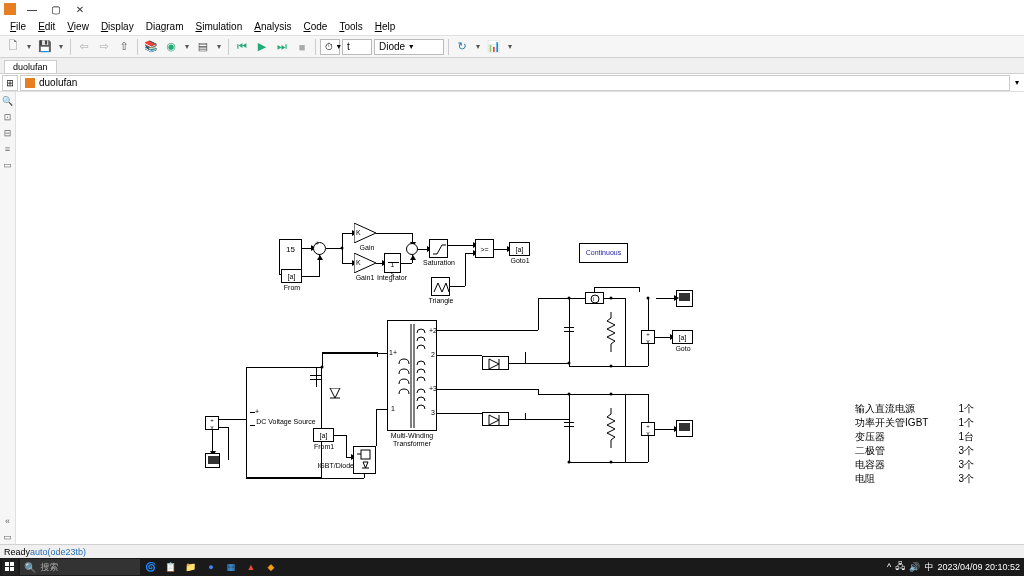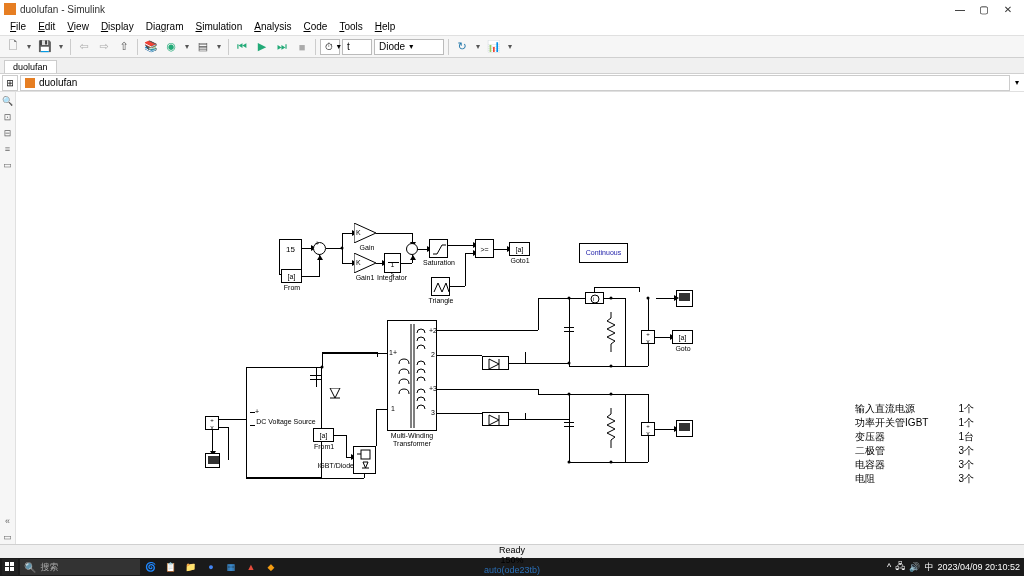--- a/index.html
+++ b/index.html
@@ -28,21 +28,21 @@
   .crumb-left { width: 16px; height: 16px; border: 1px solid #ccc; margin: 0 2px; display: flex; align-items: center; justify-content: center; font-size: 9px; }
   .crumb-box { flex: 1; height: 16px; border: 1px solid #ccc; display: flex; align-items: center; padding: 0 4px; font-size: 10px; background: #fff; }
   .crumb-icon { width: 10px; height: 10px; background: #e67e22; margin-right: 4px; }
   .crumb-arrow { width: 14px; display: flex; align-items: center; justify-content: center; font-size: 8px; }
   
   .main { display: flex; height: calc(576px - 18px - 18px - 22px - 16px - 18px - 14px - 18px); }
   .sidebar { width: 16px; background: #f6f6f6; border-right: 1px solid #e0e0e0; display: flex; flex-direction: column; align-items: center; padding-top: 2px; gap: 2px; }
   .sbtn { width: 14px; height: 14px; display: flex; align-items: center; justify-content: center; font-size: 9px; color: #666; }
   .canvas { flex: 1; background: #fff; position: relative; overflow: hidden; }
   
-  .statusbar { height: 14px; background: #f0f0f0; border-top: 1px solid #d0d0d0; display: flex; align-items: center; padding: 0 4px; font-size: 9px; flex-direction: column; }
+  .statusbar { height: 14px; background: #f0f0f0; border-top: 1px solid #d0d0d0; display: flex; align-items: center; padding: 0 4px; font-size: 9px; }
   .statusbar .center { flex: 1; text-align: center; }
   .statusbar .right { color: #2a6eb5; }
   
   .taskbar { height: 18px; background: #1a1a1a; display: flex; align-items: center; padding: 0 2px; gap: 2px; color: #fff; font-size: 9px; }
   .taskbar .start { width: 16px; height: 16px; background: #222; display: flex; align-items: center; justify-content: center; }
   .taskbar .search { width: 120px; height: 16px; background: #333; display: flex; align-items: center; padding: 0 4px; gap: 4px; }
   .taskbar .search .mag { font-size: 10px; }
   .taskbar .tapp { width: 18px; height: 16px; display: flex; align-items: center; justify-content: center; }
   .taskbar .spacer { flex: 1; }
   .taskbar .tray { display: flex; align-items: center; gap: 4px; padding-right: 2px; }
@@ -60,21 +60,20 @@
   .circle { position: absolute; border: 1px solid #000; border-radius: 50%; background: #fff; }
   
   .comptable { position: absolute; right: 50px; top: 310px; font-size: 10px; line-height: 14px; }
   .comptable .row { display: flex; justify-content: space-between; gap: 30px; }
 </style>
 </head>
 <body>
 
 <div class="titlebar">
   <div class="appicon"></div>
-  <div class="title">duolufan - Simulink</div>
   <div class="winbtn">—</div>
   <div class="winbtn">▢</div>
   <div class="winbtn close">✕</div>
 </div>
 
 <div class="menubar">
   <div class="menu"><u>F</u>ile</div>
   <div class="menu"><u>E</u>dit</div>
   <div class="menu"><u>V</u>iew</div>
   <div class="menu"><u>D</u>isplay</div>
@@ -441,21 +440,20 @@
           <span>电阻</span>
           <span>3个</span>
         </div>
     </div>
 
   </div>
 </div>
 
 <div class="statusbar">
   <span>Ready</span>
-  <span class="center">150%</span>
   <span class="right">auto(ode23tb)</span>
 </div>
 
 <div class="taskbar">
   <div class="start">
     <svg width="10" height="10">
         <rect x="0" y="0" width="4" height="4" fill="#fff"></rect>
         <rect x="5" y="0" width="4" height="4" fill="#fff"></rect>
         <rect x="0" y="5" width="4" height="4" fill="#fff"></rect>
         <rect x="5" y="5" width="4" height="4" fill="#fff"></rect>

